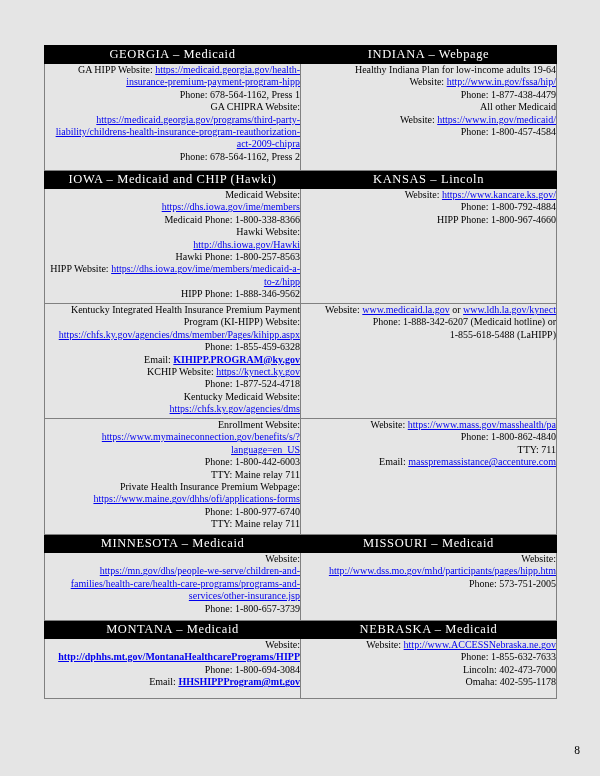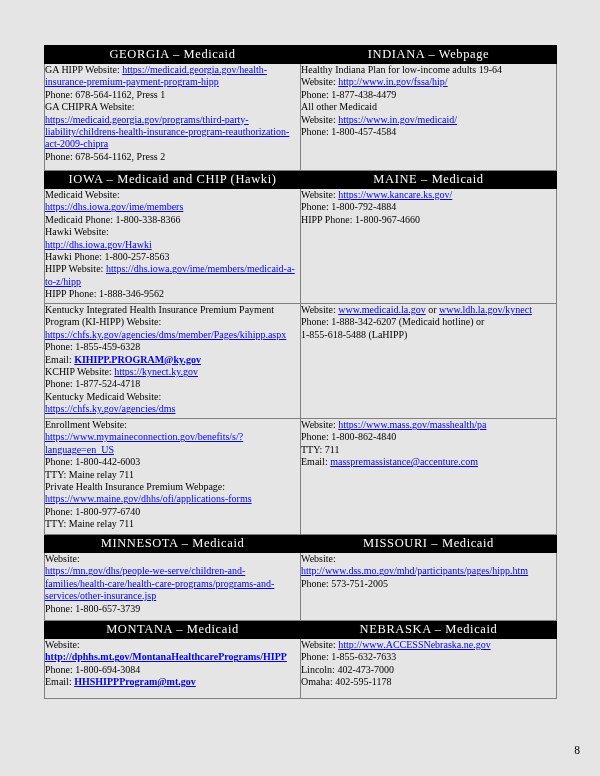--- a/index.html
+++ b/index.html
@@ -37,20 +37,21 @@
     overflow:hidden;
     white-space:nowrap;
   }
   td.bodycell{
     border:1px solid var(--border-c,#808080);
     font-size:10px;
     line-height:12.4px;
     color:#000000;
     padding:3px 4px 2px 4px;
     overflow-wrap:break-word;
+    text-align:right;
   }
   td.bodycell a{
     color:var(--link-c,#0000EE);
     text-decoration:underline;
     cursor:pointer;
     overflow-wrap:break-word;
   }
   td.bodycell a.linkbold{font-weight:bold;}
   .pagenum{
     position:absolute;
@@ -69,21 +70,21 @@
         <tr>
           <td class="hdr">GEORGIA – Medicaid</td>
           <td class="hdr">INDIANA – Webpage</td>
         </tr>
         <tr>
           <td class="bodycell" style="height: 106px;"><span>GA HIPP Website: </span><a class="link">https://medicaid.georgia.gov/health-insurance-premium-payment-program-hipp</a><br><span>Phone: 678-564-1162, Press 1</span><br><span>GA CHIPRA Website:</span><br><a class="link">https://medicaid.georgia.gov/programs/third-party-liability/childrens-health-insurance-program-reauthorization-act-2009-chipra</a><br><span>Phone: 678-564-1162, Press 2</span></td>
           <td class="bodycell" style="height: 106px;"><span>Healthy Indiana Plan for low-income adults 19-64</span><br><span>Website: </span><a class="link">http://www.in.gov/fssa/hip/</a><br><span>Phone: 1-877-438-4479</span><br><span>All other Medicaid</span><br><span>Website: </span><a class="link">https://www.in.gov/medicaid/</a><br><span>Phone: 1-800-457-4584</span></td>
         </tr>
         <tr>
           <td class="hdr">IOWA – Medicaid and CHIP (Hawki)</td>
-          <td class="hdr">MAINE – Medicaid</td>
+          <td class="hdr">KANSAS – Lincoln</td>
         </tr>
         <tr>
           <td class="bodycell" style="height: 114px;"><span>Medicaid Website:</span><br><a class="link">https://dhs.iowa.gov/ime/members</a><br><span>Medicaid Phone: 1-800-338-8366</span><br><span>Hawki Website:</span><br><a class="link">http://dhs.iowa.gov/Hawki</a><br><span>Hawki Phone: 1-800-257-8563</span><br><span>HIPP Website: </span><a class="link">https://dhs.iowa.gov/ime/members/medicaid-a-to-z/hipp</a><br><span>HIPP Phone: 1-888-346-9562</span></td>
           <td class="bodycell" style="height: 114px;"><span>Website: </span><a class="link">https://www.kancare.ks.gov/</a><br><span>Phone: 1-800-792-4884</span><br><span>HIPP Phone: 1-800-967-4660</span></td>
         </tr>
         <tr>
           <td class="bodycell" style="height: 114px;"><span>Kentucky Integrated Health Insurance Premium Payment Program (KI-HIPP) Website:</span><br><a class="link">https://chfs.ky.gov/agencies/dms/member/Pages/kihipp.aspx</a><br><span>Phone: 1-855-459-6328</span><br><span>Email: </span><a class="linkbold">KIHIPP.PROGRAM@ky.gov</a><br><span>KCHIP Website: </span><a class="link">https://kynect.ky.gov</a><br><span>Phone: 1-877-524-4718</span><br><span>Kentucky Medicaid Website:</span><br><a class="link">https://chfs.ky.gov/agencies/dms</a></td>
           <td class="bodycell" style="height: 114px;"><span>Website: </span><a class="link">www.medicaid.la.gov</a><span> or </span><a class="link">www.ldh.la.gov/kynect</a><br><span>Phone: 1-888-342-6207 (Medicaid hotline) or</span><br><span>1-855-618-5488 (LaHIPP)</span></td>
         </tr>
         <tr>

